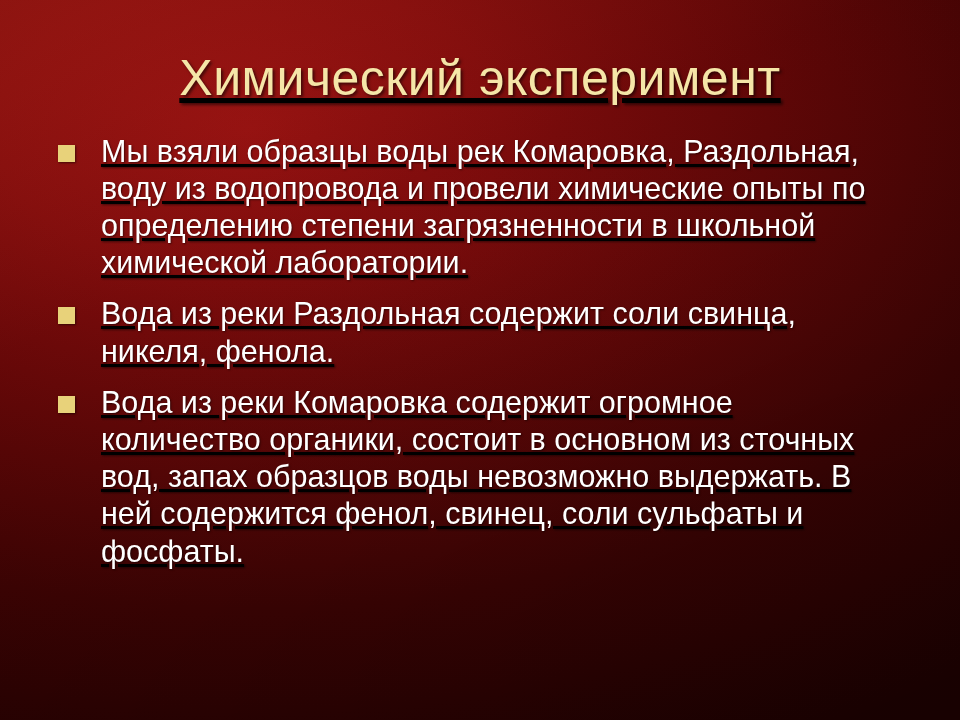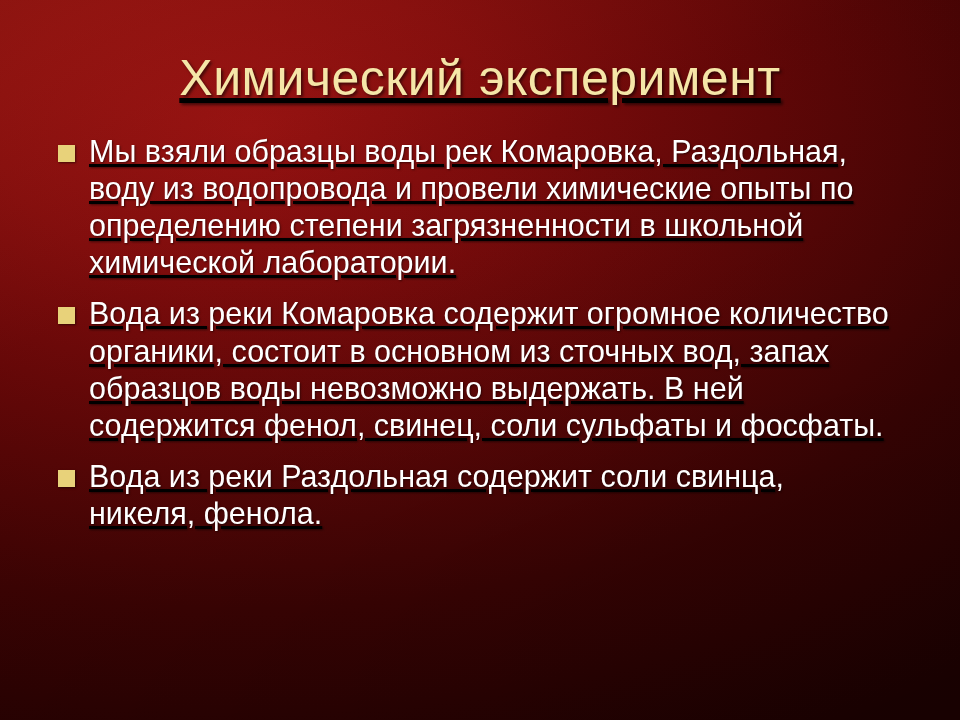--- a/index.html
+++ b/index.html
@@ -49,20 +49,21 @@
   .bullets {
     list-style: none;
     margin: 0;
     padding: 18px 66px 0 58px;
   }
   .bullet {
     position: relative;
     display: flex;
     align-items: flex-start;
     margin-bottom: 14px;
+    gap: 12px;
   }
   .bullet-marker {
     flex: 0 0 auto;
     width: 17px;
     height: 17px;
     background: #e8d27a;
     margin-top: 12px;
     margin-right: 14px;
     box-shadow: 1px 1px 2px rgba(0,0,0,0.5);
   }
@@ -82,21 +83,21 @@
   <div class="content">
     <h1 class="slide-title">Химический эксперимент</h1>
 
     <ul class="bullets">
       <li class="bullet">
         <span class="bullet-marker"></span>
         <span class="bullet-text">Мы взяли образцы воды рек Комаровка, Раздольная, воду из водопровода и провели химические опыты по определению степени загрязненности в школьной химической лаборатории.</span>
       </li>
       <li class="bullet">
         <span class="bullet-marker"></span>
-        <span class="bullet-text">Вода из реки Комаровка содержит огромное количество органики, состоит в основном из сточных вод, запах образцов воды невозможно выдержать. В ней содержится фенол, свинец, соли сульфаты и фосфаты.</span>
+        <span class="bullet-text">Вода из реки Раздольная содержит соли свинца, никеля, фенола.</span>
       </li>
       <li class="bullet">
         <span class="bullet-marker"></span>
-        <span class="bullet-text">Вода из реки Раздольная содержит соли свинца, никеля, фенола.</span>
+        <span class="bullet-text">Вода из реки Комаровка содержит огромное количество органики, состоит в основном из сточных вод, запах образцов воды невозможно выдержать. В ней содержится фенол, свинец, соли сульфаты и фосфаты.</span>
       </li>
     </ul>
   </div>
 </div>
 
 </body></html>

